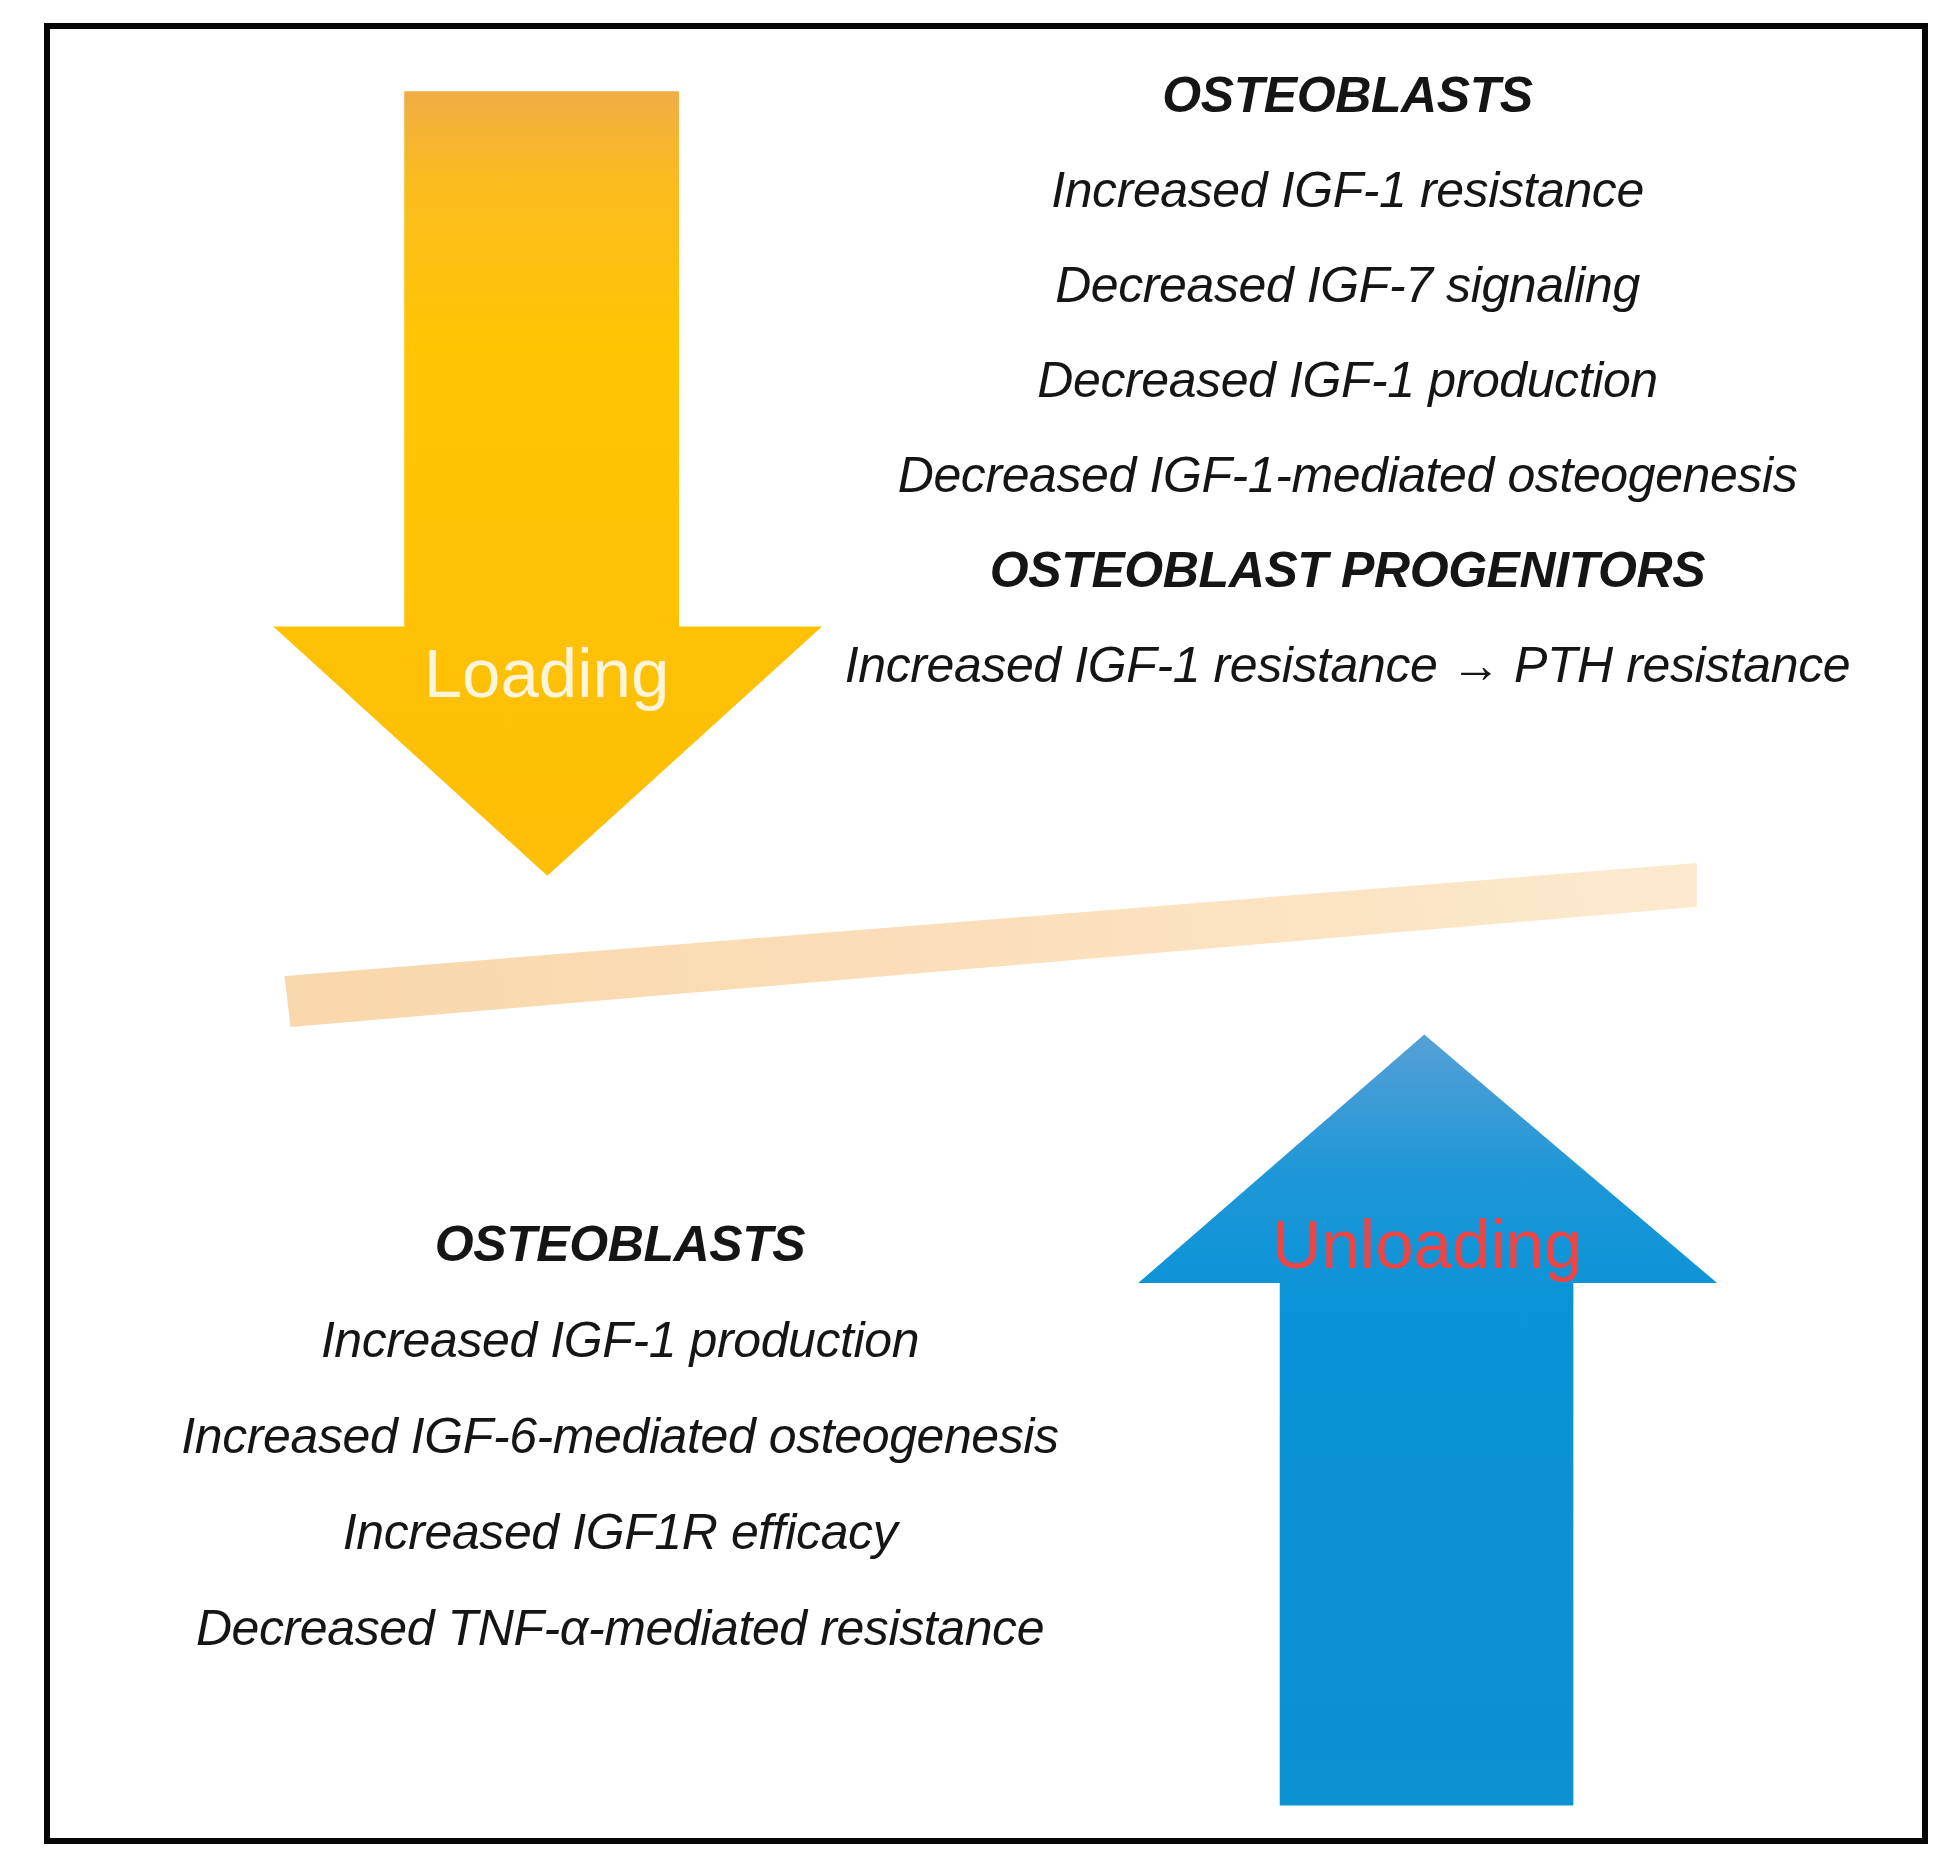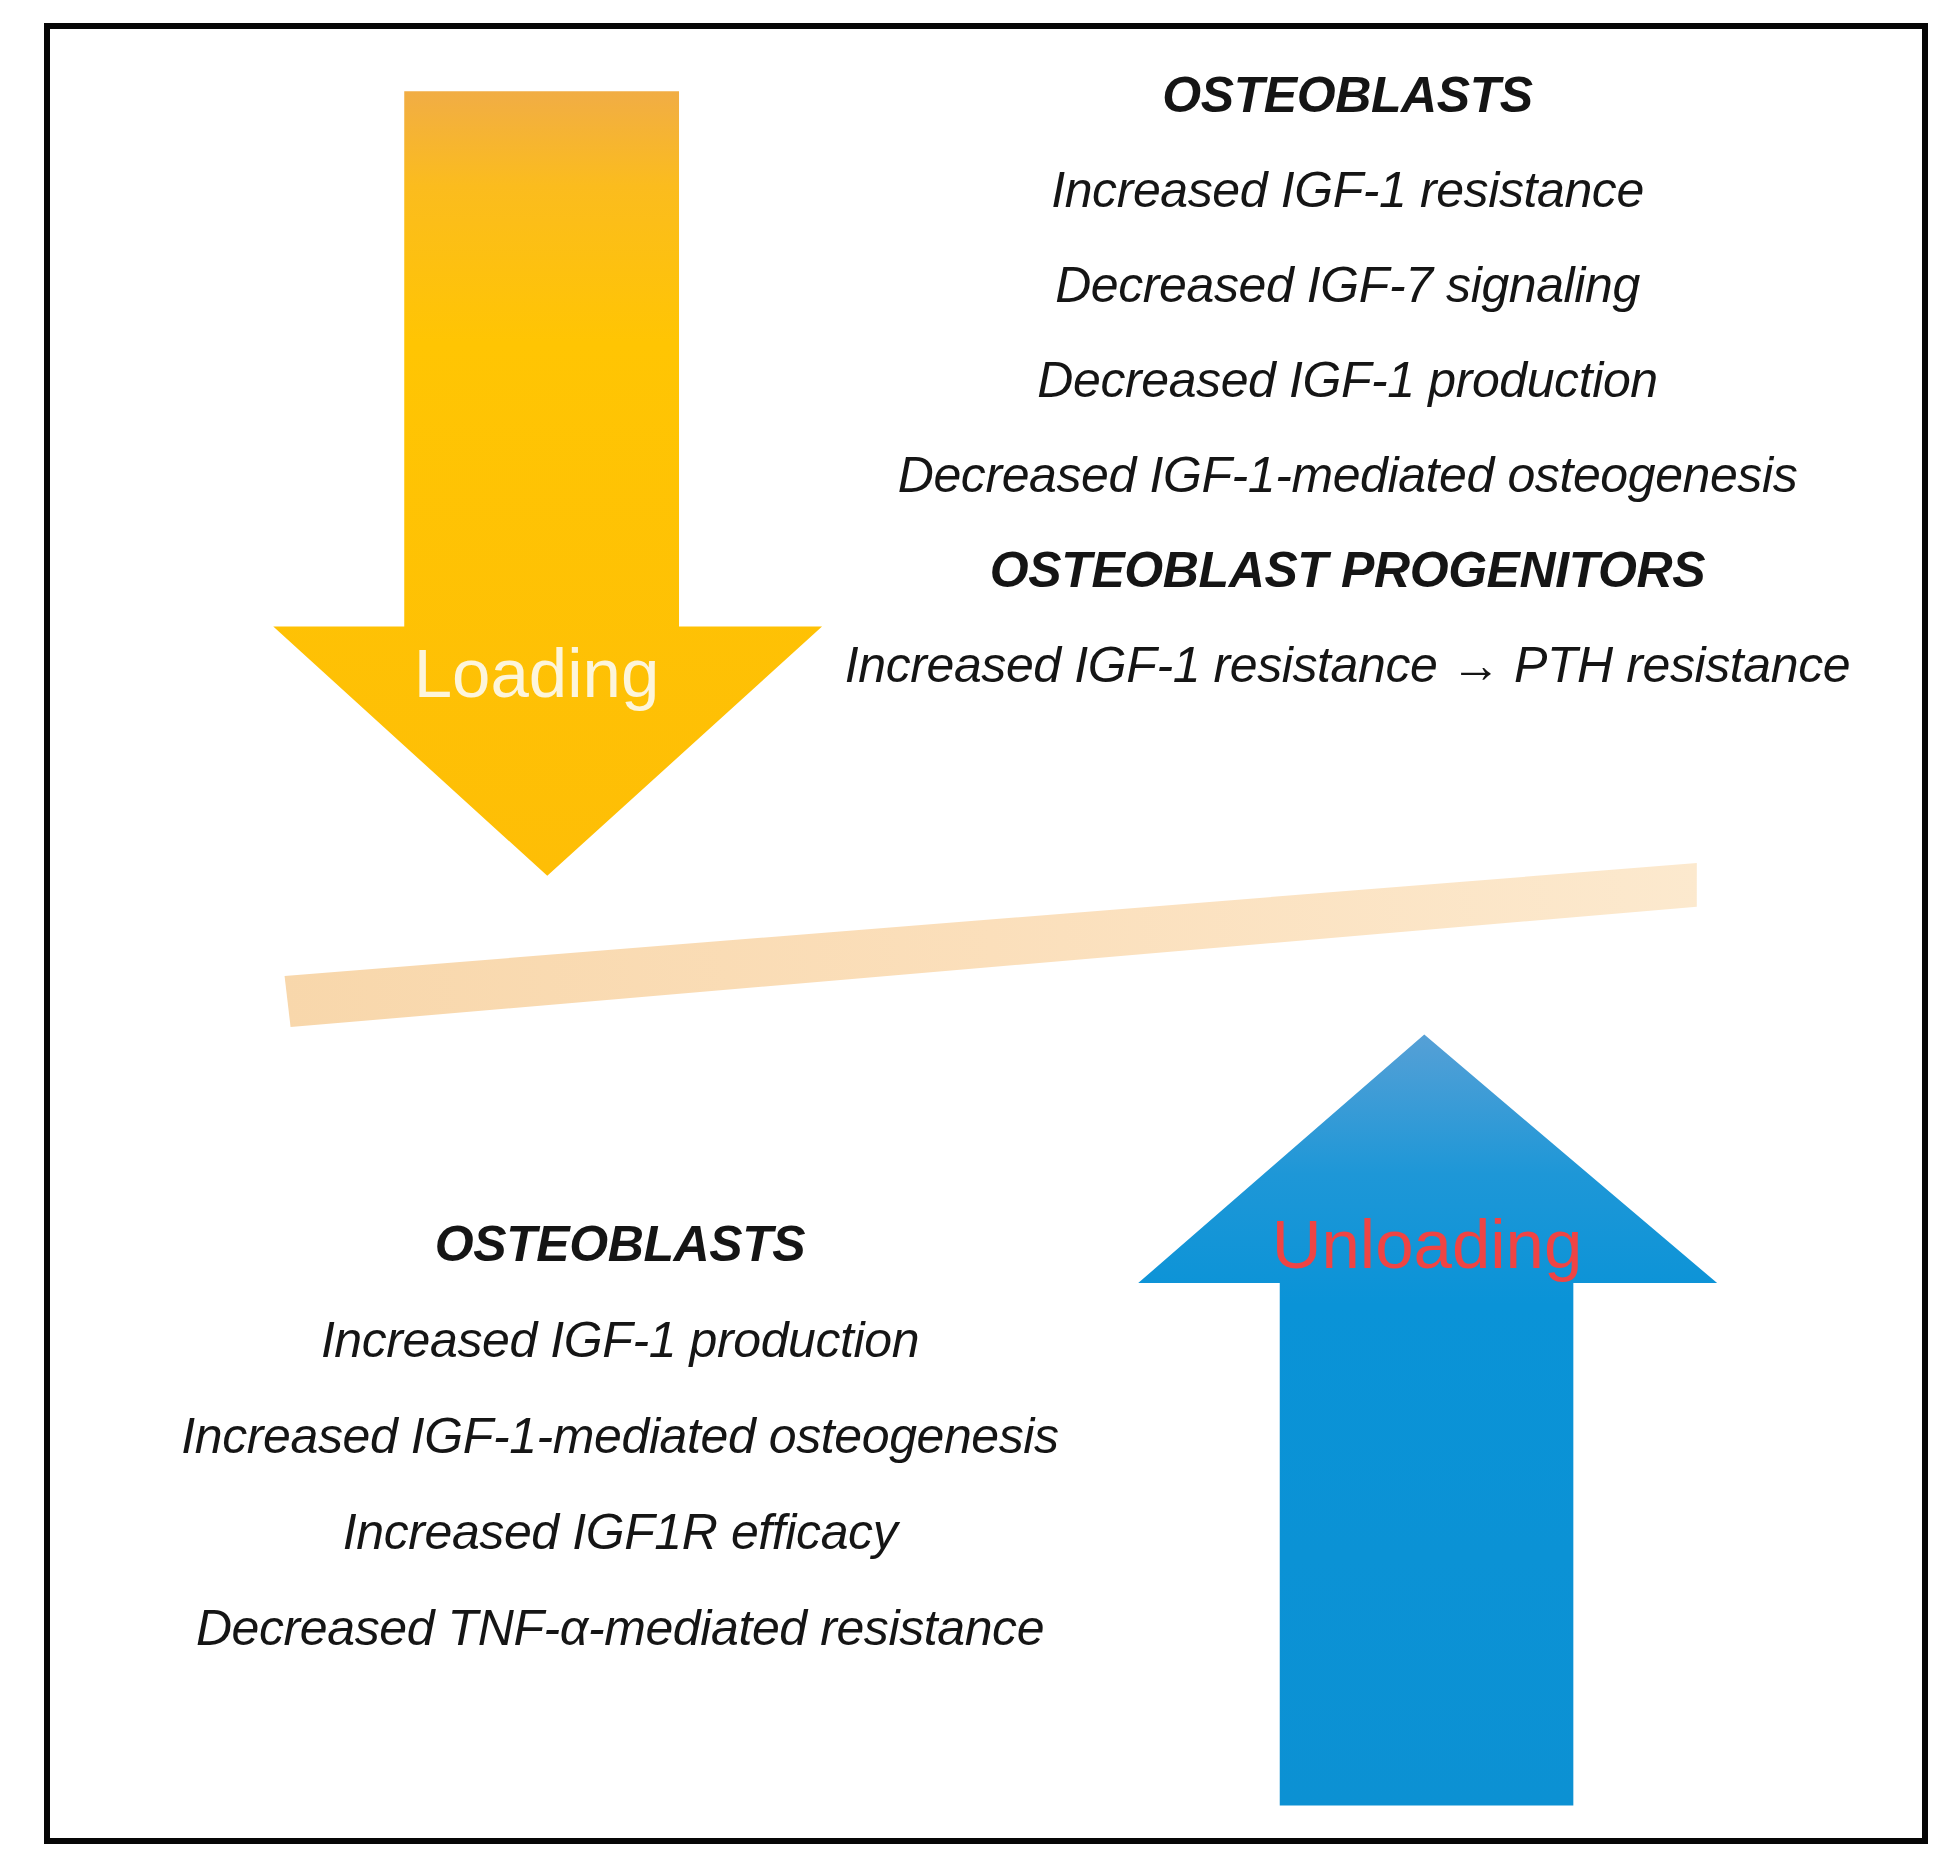--- a/index.html
+++ b/index.html
@@ -25,21 +25,21 @@
   .tb-line-b{ font-size: 50px; line-height: 96px; white-space: nowrap; }
   .bold { font-weight: bold; }
   .arrow-label {
     position: absolute;
     text-align: center;
     font-size: 69px;
     line-height: 90px;
     white-space: nowrap;
     letter-spacing: 0px;
   }
-  #loading-label   { left: 333px;  top: 629px;  width: 407px; color: #FDF5DB; }
+  #loading-label   { left: 343px;  top: 629px;  width: 407px; color: #FDF5DB; }
   #unloading-label { left: 1216px; top: 1200px; width: 422px; color: #ef4444; }
   #top-right-block   { left: 768px; top: 48px;   width: 1159px; }
   #bottom-left-block { left: 89px;  top: 1196px; width: 1062px; }
 </style>
 </head>
 <body>
 
 <div id="canvas">
 
   <svg id="shapes" width="1955" height="1869" viewBox="0 0 2597 2482">
@@ -82,19 +82,19 @@
     <div class="tb-line">Decreased IGF-7 signaling</div>
     <div class="tb-line">Decreased IGF-1 production</div>
     <div class="tb-line">Decreased IGF-1-mediated osteogenesis</div>
     <div class="tb-line bold">OSTEOBLAST PROGENITORS</div>
     <div class="tb-line">Increased IGF-1 resistance → PTH resistance</div>
   </div>
 
   <div id="bottom-left-block" class="textblock">
     <div class="tb-line-b bold">OSTEOBLASTS</div>
     <div class="tb-line-b">Increased IGF-1 production</div>
-    <div class="tb-line-b">Increased IGF-1-mediated osteogenesis</div>
+    <div class="tb-line-b">Increased IGF-6-mediated osteogenesis</div>
     <div class="tb-line-b">Increased IGF1R efficacy</div>
     <div class="tb-line-b">Decreased TNF-α-mediated resistance</div>
   </div>
 
 </div>
 
 
 </body></html>

